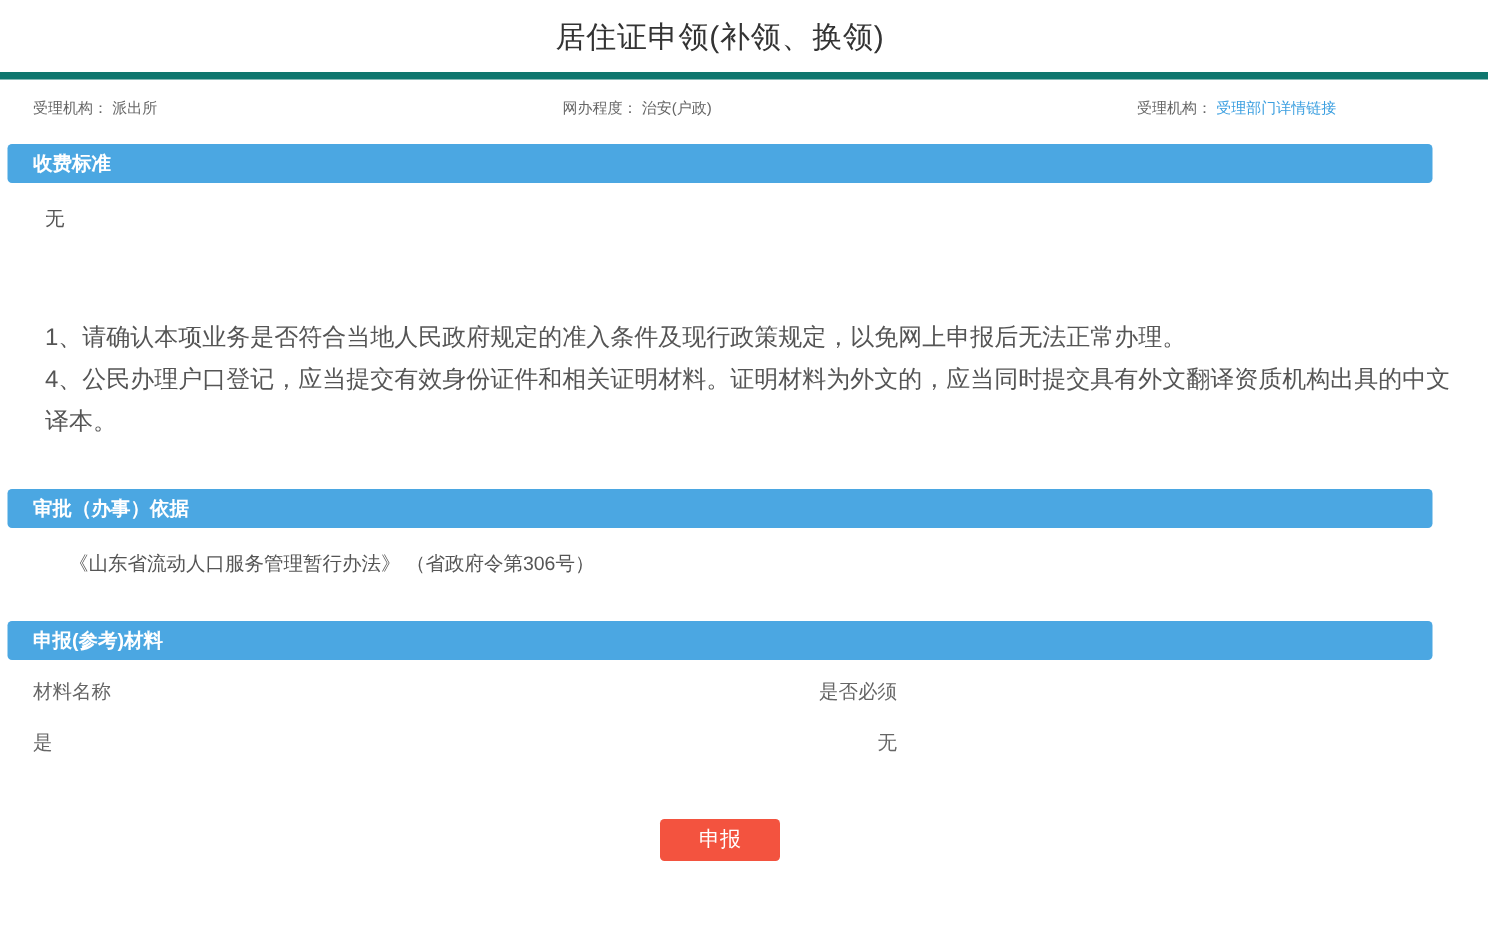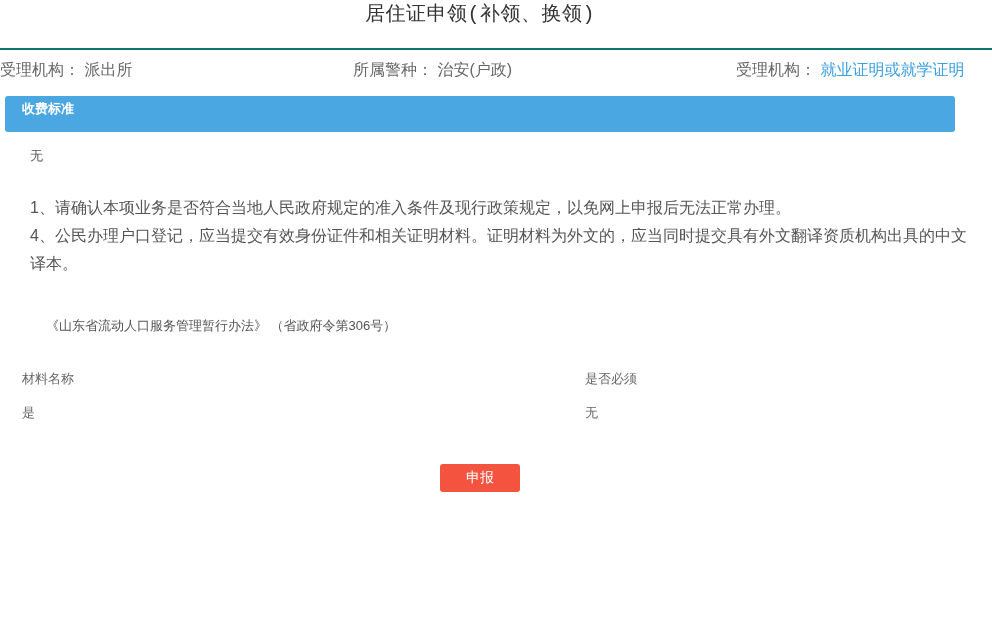--- a/index.html
+++ b/index.html
@@ -10,86 +10,87 @@
     font-family: "Liberation Sans", "DejaVu Sans", sans-serif;
     color: #555;
     overflow: hidden;
   }
   .page { width: 992px; }
 
   
   .page-header {
     height: 48px;
     display: flex;
+    align-items: center;
     justify-content: center;
     width: 960px; 
-    font-family: Liberation Mono, monospace;
   }
   .page-title {
     font-size: 20px;
     color: #333;
     font-weight: 400;
     letter-spacing: 0.5px;
   }
 
   
   .info-row {
-    border-top: 2px solid #0f766e;
+    border-top: 5px solid #0f766e;
     height: 42px;
     display: grid;
     grid-template-columns: 353px 383px 1fr;
     align-items: center;
-    font-size: 16px;
+    padding-left: 22px;
+    font-size: 10px;
     color: #666;
   }
   .info-cell { white-space: nowrap; }
   .info-label { color: #666; }
   .info-value { color: #666; }
   .info-link {
     color: #3b9fe0;
     text-decoration: none;
     cursor: pointer;
   }
 
   
   .bar {
-    height: 36px;
+    height: 26px;
     margin: 6px 37px 0 5px;
     background: #4ba7e2;
     border-radius: 3px;
     color: #ffffff;
     font-size: 13px;
     font-weight: bold;
     line-height: 26px;
     padding-left: 17px;
   }
 
   .section-content {
     font-size: 13px;
     color: #555;
   }
   .fee-content { padding: 15px 0 19px 30px; }
 
-  .guide-list { padding: 10px 14px 24px 30px; list-style: none; }
+  .guide-list { padding: 10px 14px 24px 30px; list-style: none; margin-top: 28px; }
   .guide-item { line-height: 28px; color: #555; }
 
   .basis-content { padding: 15px 0 23px 30px; margin-left: 16px; }
 
   
   .materials-table {
     padding: 0 37px 0 22px;
     font-size: 13px;
     color: #666;
   }
   .materials-row {
     display: grid;
     grid-template-columns: 1fr 175px 195px;
     align-items: center;
   }
-  .materials-head { height: 36px; padding-top: 6px; }
+  .materials-head { height: 36px; padding-top: 6px; gap: 39px; }
   .materials-data { height: 38px; }
   .cell-left { text-align: left; }
   .cell-center { text-align: left; }
 
   
   .submit-wrap {
     width: 960px;
     display: flex;
     justify-content: center;
     margin-top: 32px;
@@ -116,40 +117,42 @@
   <div class="page-header">
     <div class="page-title">居住证申领(补领、换领)</div>
   </div>
 
   <div class="info-row">
     <div class="info-cell">
       <span class="info-label">受理机构：</span>
       <span class="info-value">派出所</span>
     </div>
     <div class="info-cell">
-      <span class="info-label">所属警种：</span>
+      <span class="info-label">网办程度：</span>
       <span class="info-value">治安(户政)</span>
     </div>
     <div class="info-cell">
       <span class="info-label">受理机构：</span>
-      <a class="info-link" href="#">就业证明或就学证明</a>
+      <a class="info-link" href="#">受理部门详情链接</a>
     </div>
   </div>
 
 
   <div class="bar">收费标准</div>
   <div class="section-content fee-content">无</div>
 
   <ul class="guide-list">
     <li class="guide-item">1、请确认本项业务是否符合当地人民政府规定的准入条件及现行政策规定，以免网上申报后无法正常办理。</li>
     <li class="guide-item">4、公民办理户口登记，应当提交有效身份证件和相关证明材料。证明材料为外文的，应当同时提交具有外文翻译资质机构出具的中文译本。</li>
   </ul>
 
+  <div class="bar">审批（办事）依据</div>
   <div class="section-content basis-content">《山东省流动人口服务管理暂行办法》 （省政府令第306号）</div>
 
+  <div class="bar">申报(参考)材料</div>
   <div class="materials-table">
     <div class="materials-row materials-head">
       <div class="cell-left">材料名称</div>
       <div class="cell-center">是否必须</div>
     </div>
     <div class="materials-row materials-data">
       <div class="cell-center">是</div>
       <div class="cell-center">无</div>
     </div>
   </div>

